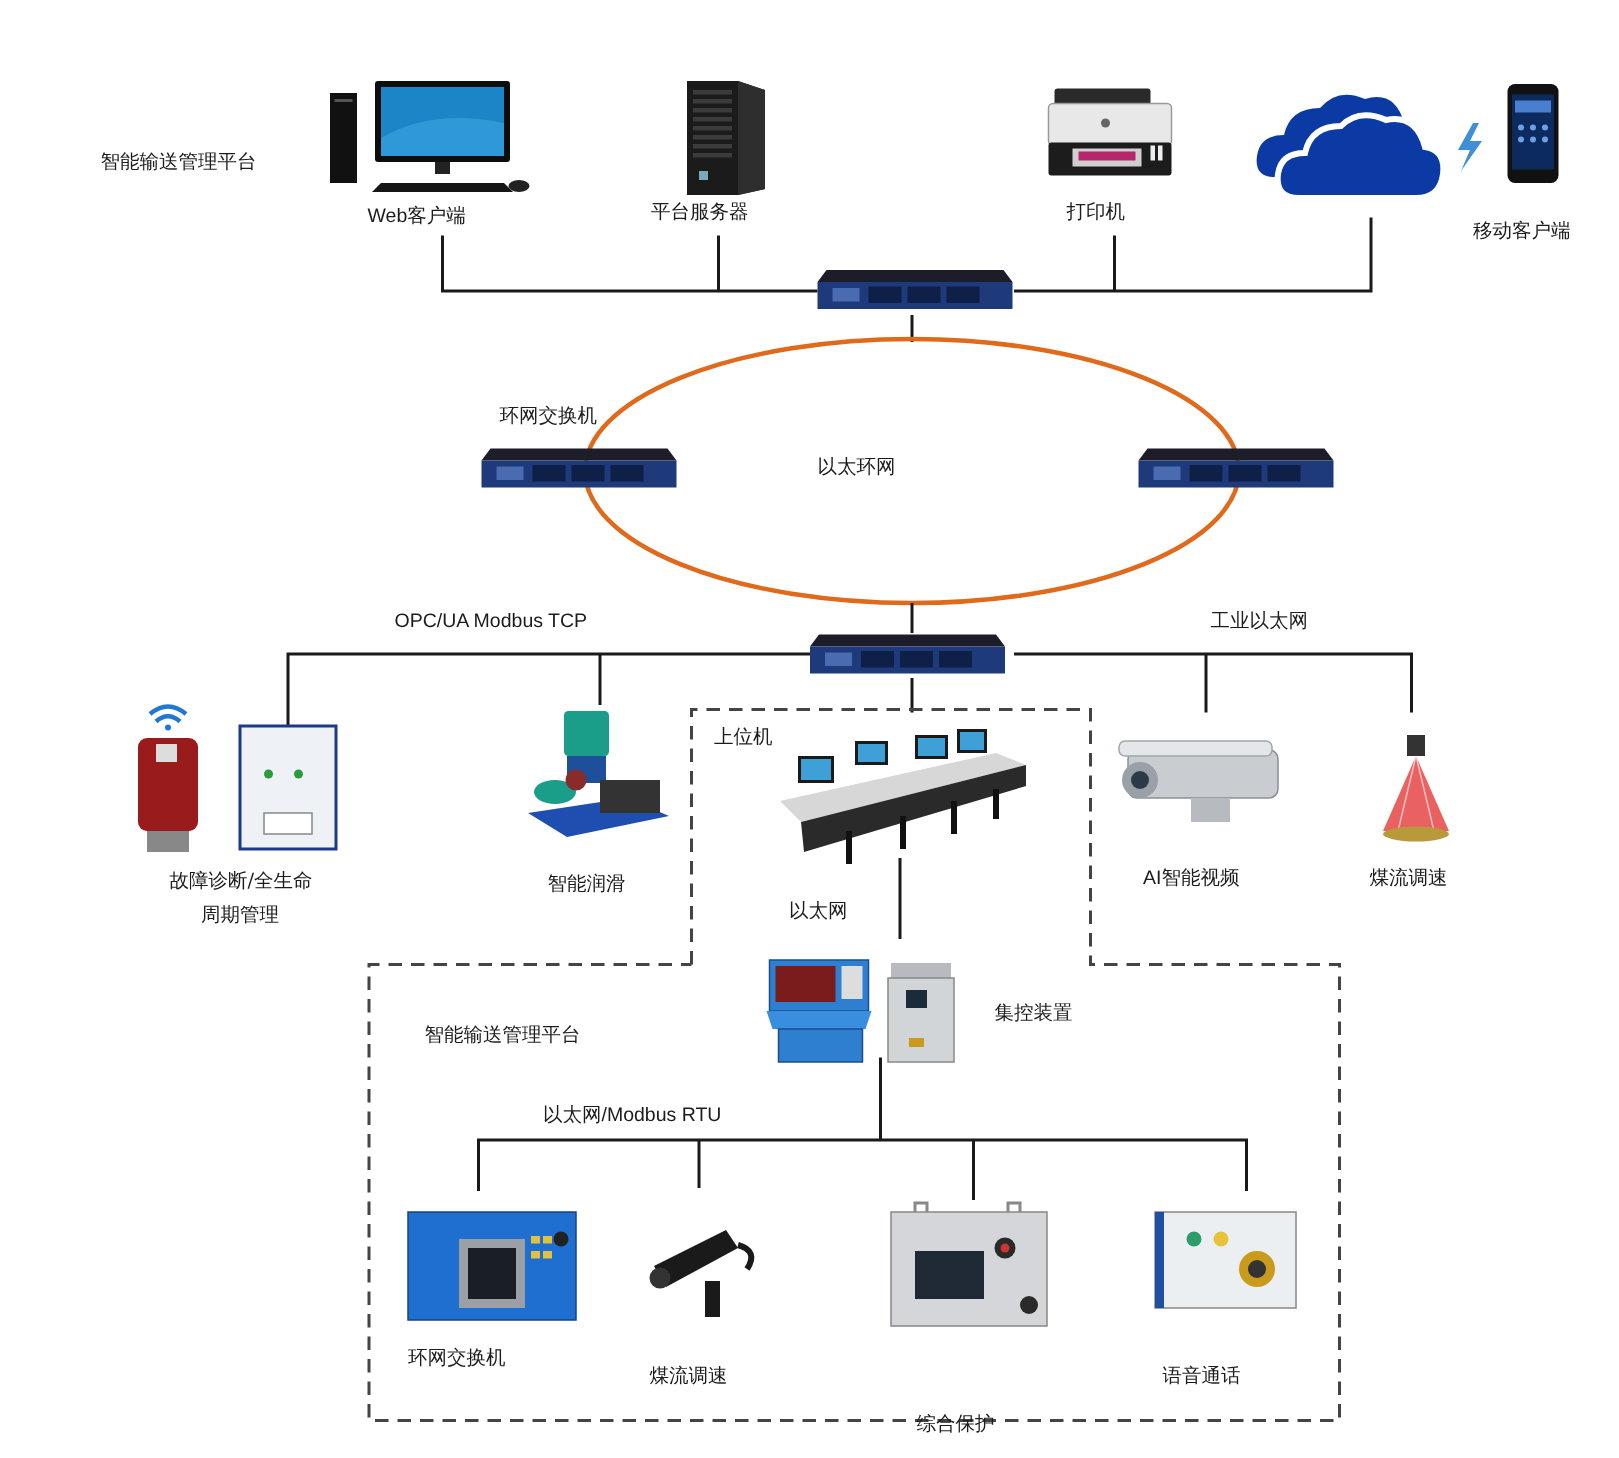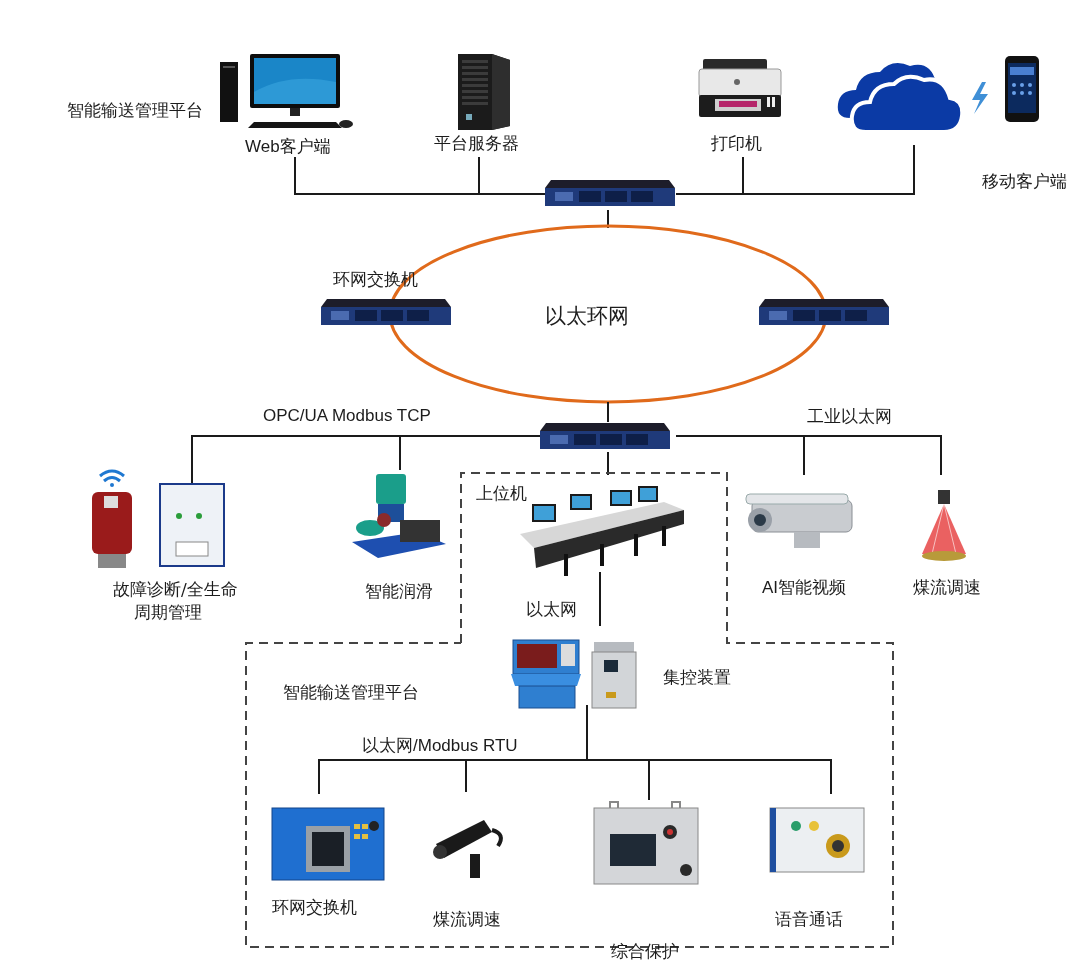--- a/index.html
+++ b/index.html
@@ -1,21 +1,21 @@
 <!DOCTYPE html>
 <html><head>
 <meta charset="utf-8">
 <style>
   html, body { margin: 0; padding: 0; background: #ffffff; }
   body { width: 1079px; height: 972px; position: relative; overflow: hidden;
          font-family: "DejaVu Serif", "Liberation Serif", serif; color: #222; }
   #stage { position: absolute; left: 0; top: 0; width: 1079px; height: 972px; }
-  .lbl { position: absolute; white-space: nowrap; font-size: 17px; color: #1c1c1c; }
+  .lbl { position: absolute; white-space: nowrap; font-size: 13px; color: #1c1c1c; }
   .lbl.sans { font-family: Liberation Sans, sans-serif; }
-  .lbl.big { font-size: 21px; }
+  .lbl.big { font-size: 13px; }
   .dev { position: absolute; }
 </style>
 </head>
 <body>
 
 <div id="stage">
 
   <svg width="1079" height="972" style="position:absolute;left:0;top:0;">
 
     <g stroke="#1a1a1a" stroke-width="2" fill="none">
@@ -104,21 +104,21 @@
     <rect x="6" y="12" width="24" height="8" fill="#4a7fd0"></rect>
     <g fill="#6aa0e8">
         <circle cx="10" cy="30" r="2"></circle>
         <circle cx="18" cy="30" r="2"></circle>
         <circle cx="26" cy="30" r="2"></circle>
       <circle cx="10" cy="38" r="2"></circle>
         <circle cx="18" cy="38" r="2"></circle>
         <circle cx="26" cy="38" r="2"></circle>
       </g>
   </svg>
-  <div class="lbl" style="left:982px;top:145px;margin-top:25px;">移动客户端</div>
+  <div class="lbl" style="left:982px;top:145px;">移动客户端</div>
 
   <svg class="dev" style="left:543px;top:178px;" width="134" height="32">
     <polygon points="8,2 126,2 132,10 2,10" fill="#1d1d2a"></polygon>
     <rect x="2" y="10" width="130" height="18" fill="#1f3a7a"></rect>
     <rect x="12" y="14" width="18" height="9" fill="#4b6bb0"></rect>
     <g fill="#0e1f48">
         <rect x="36" y="13" width="22" height="11"></rect>
         <rect x="62" y="13" width="22" height="11"></rect>
         <rect x="88" y="13" width="22" height="11"></rect>
       </g>

